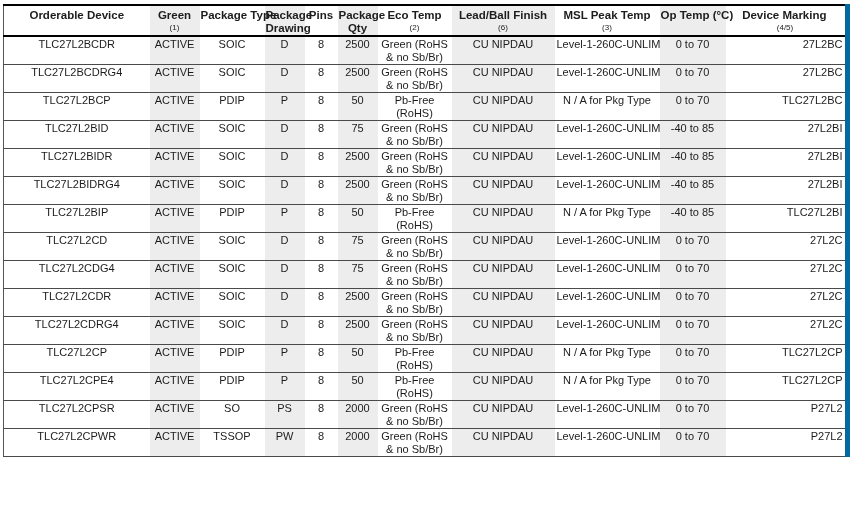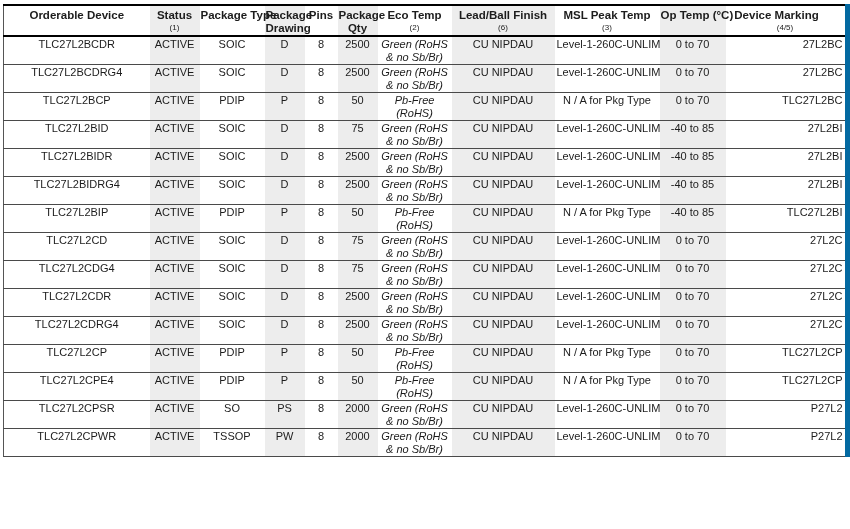--- a/index.html
+++ b/index.html
@@ -21,24 +21,24 @@
   thead th{
     border-bottom:2px solid #000;
     font-weight:bold;font-size:11.5px;line-height:13px;
     padding:3px 1px 0 1px;height:26px;
   }
   tbody td{
     border-bottom:1px solid #4a4a4a;
     padding:1px 2px 0 2px;
     white-space:nowrap;
   }
-  td.wrap{white-space:normal;padding-left:1px;padding-right:1px;font-style:italic;}
+  td.wrap{white-space:normal;padding-left:1px;padding-right:1px;}
   .shade{background:#ededed;}
   td.mark{text-align:right;padding-left:25px;}
-  th.mark .hl{padding-right:17px;}
+  th.mark .hl{text-align:right;padding-right:17px;}
   .hl{white-space:nowrap;}
   .fn{font-size:8px;line-height:10px;font-weight:normal;margin-top:1px;}
   .hl:empty,.fn:empty{display:none;}
 </style>
 </head>
 <body>
 
 <div class="page">
   <table>
     <colgroup>
@@ -54,21 +54,21 @@
       <col style="width:66px">
         <col style="width:122px">
     </colgroup>
     <thead>
       <tr>
         <th>
           <div class="hl">Orderable Device</div>
 
         </th>
         <th class="shade">
-          <div class="hl">Status</div>
+          <div class="hl">Green</div>
 
           <div class="fn">(1)</div>
         </th>
         <th>
           <div class="hl">Package Type</div>
 
         </th>
         <th class="shade">
           <div class="hl">Package</div>
           <div class="hl">Drawing</div>

